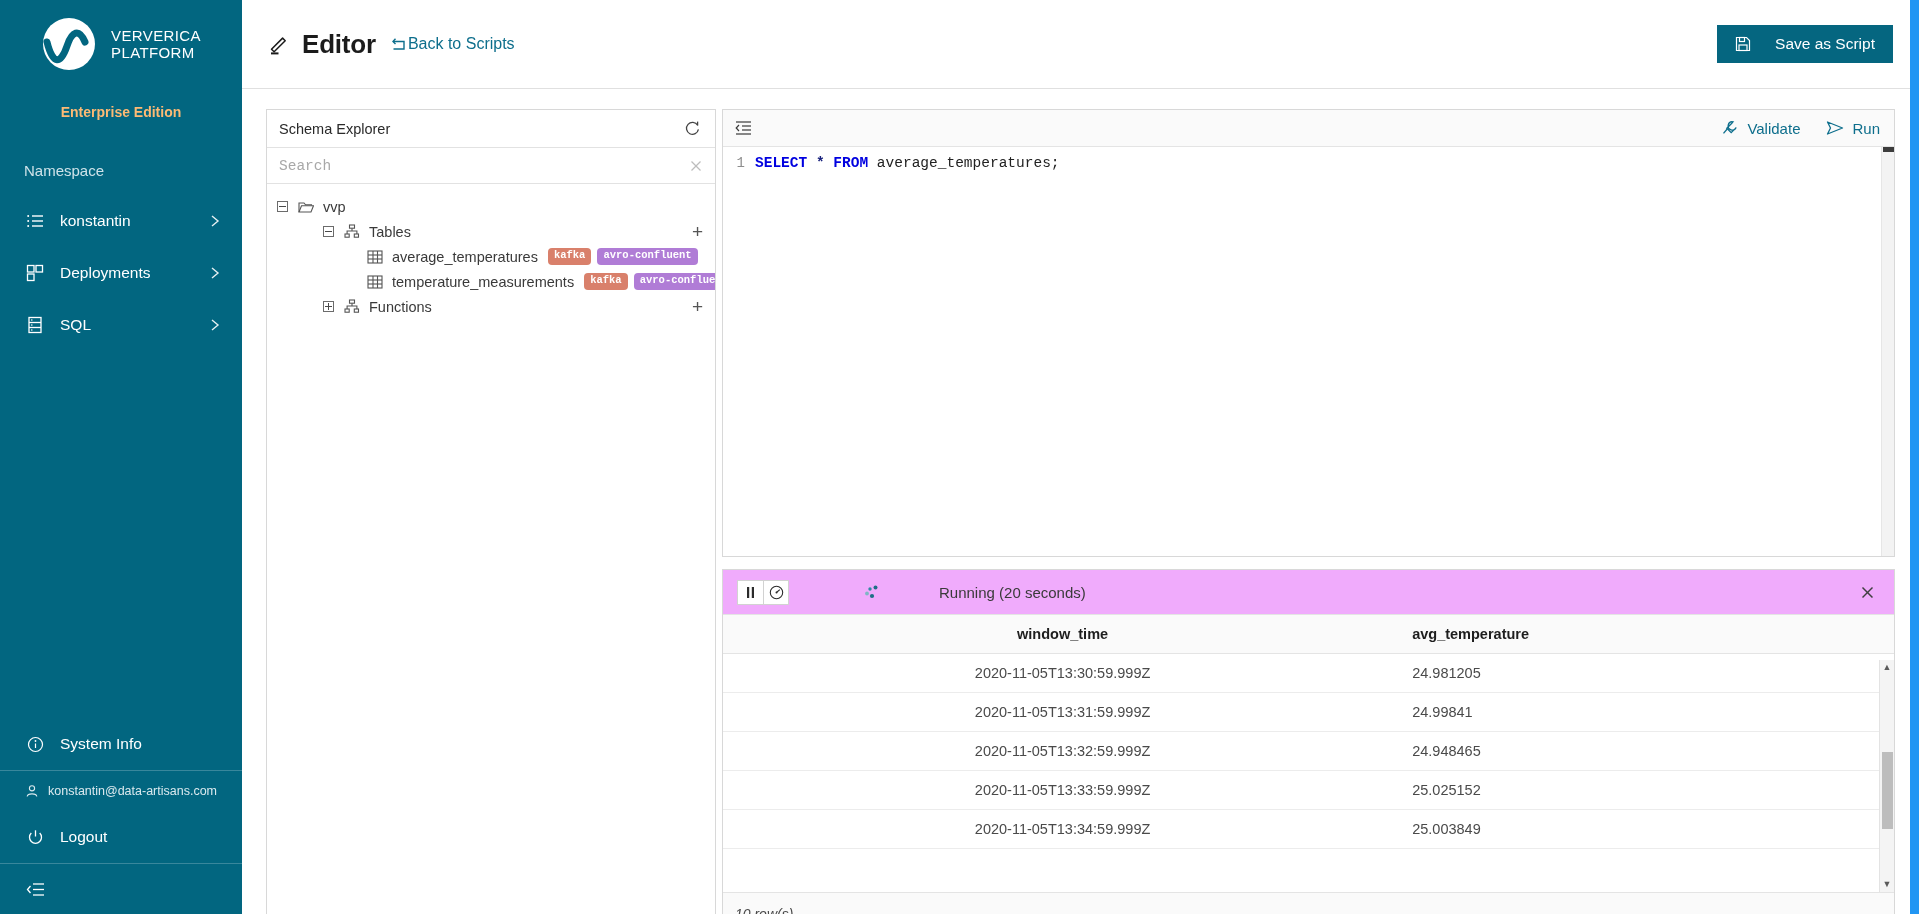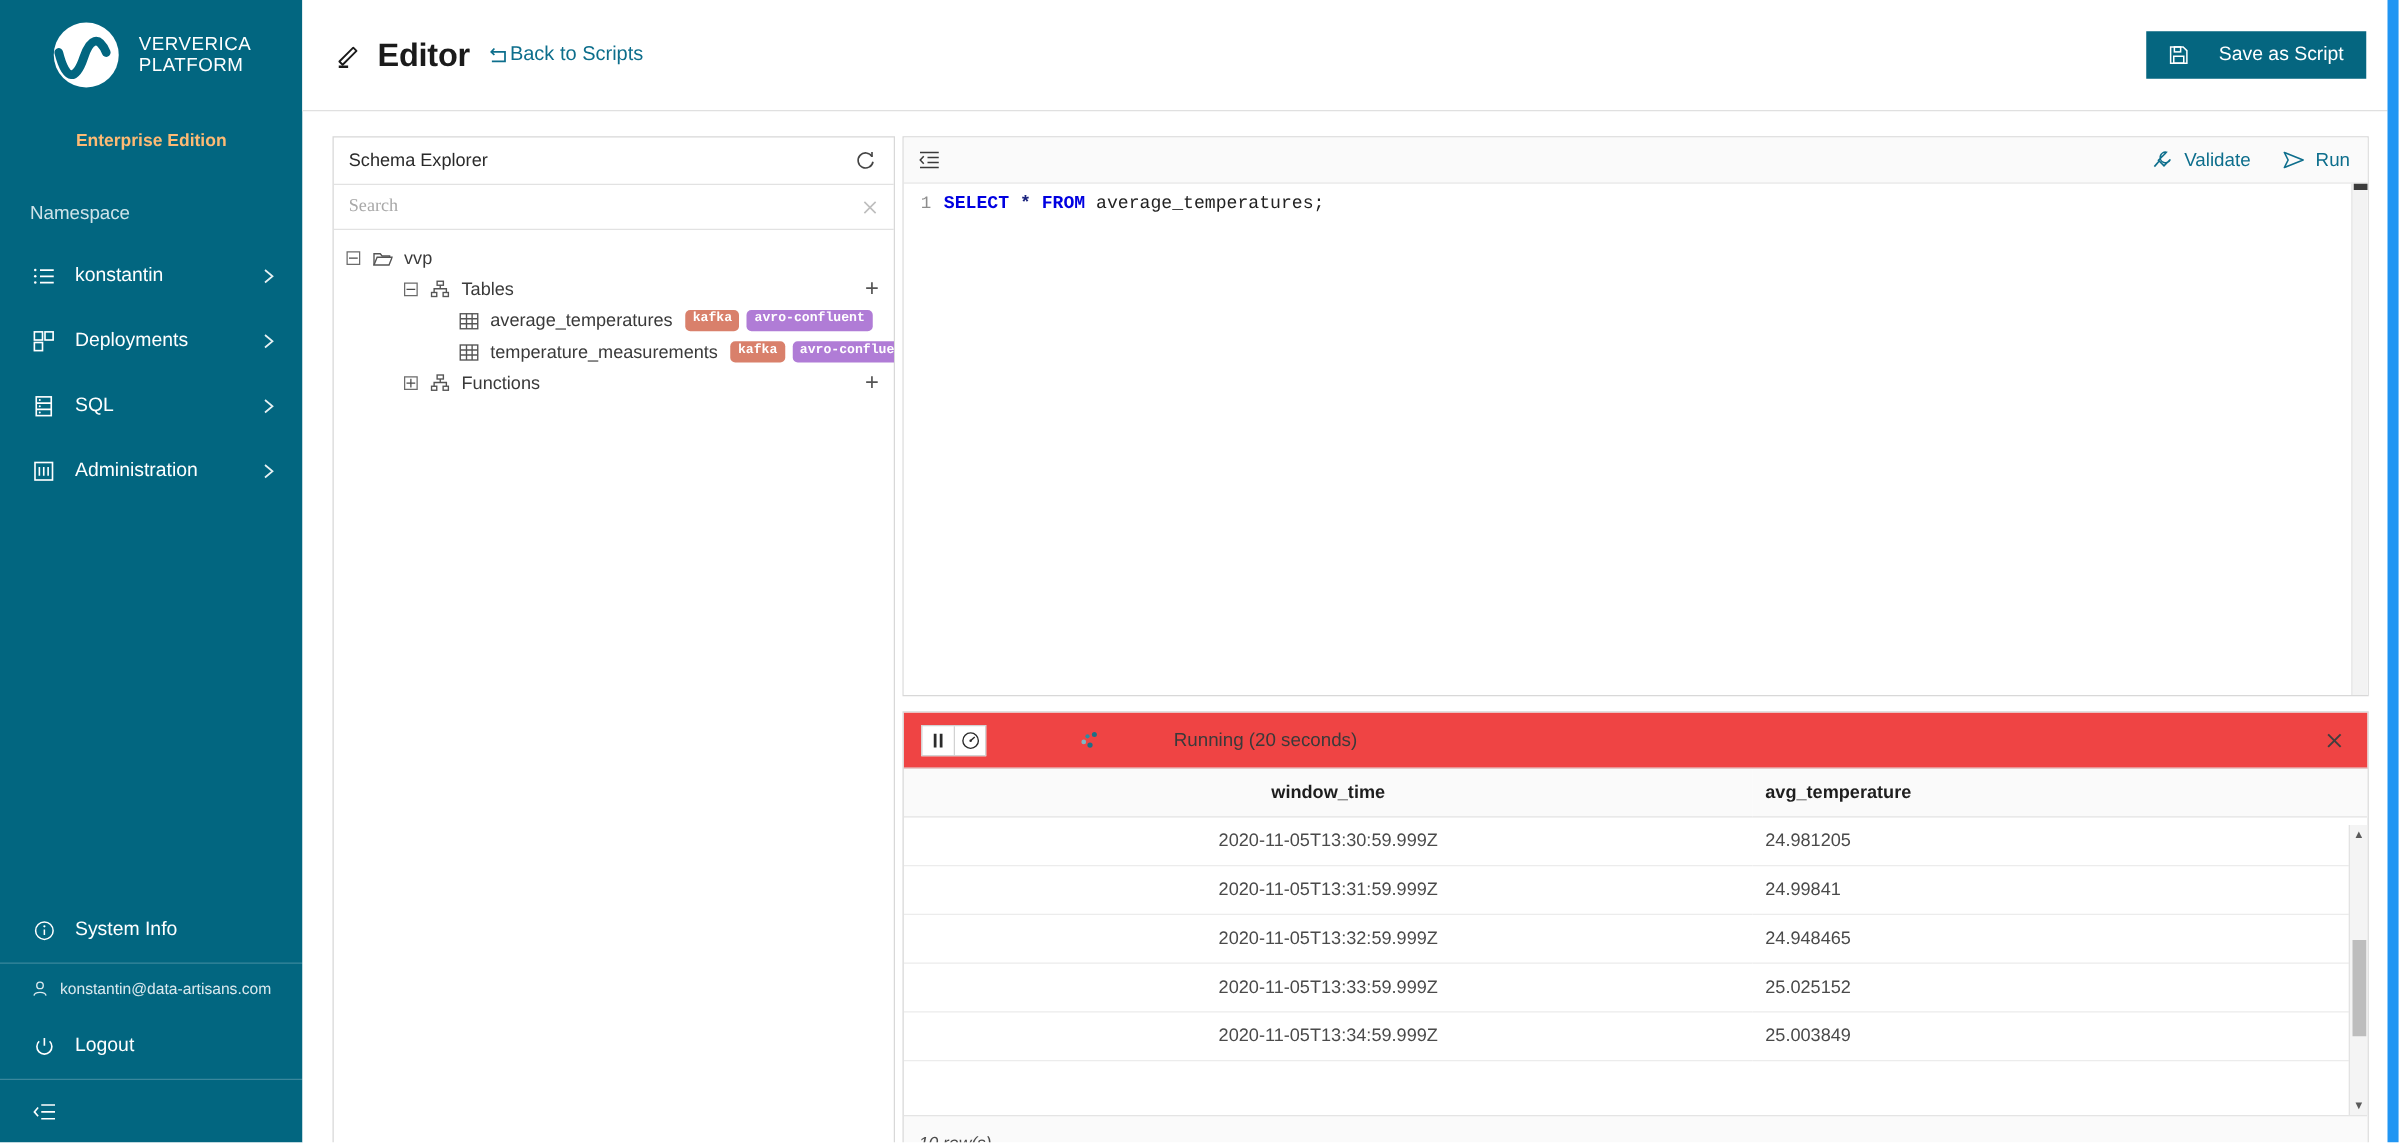--- a/index.html
+++ b/index.html
@@ -104,21 +104,21 @@
   .schema-head .t { flex: 1; }
   .refresh-btn { cursor: pointer; display: flex; align-items: center; color: #444; }
   .schema-search {
     height: 36px; min-height: 36px;
     border-bottom: 1px solid #e2e2e2;
     display: flex; align-items: center;
     padding: 0 12px;
   }
   .schema-search input {
     flex: 1; border: none; outline: none;
-    font-size: 14.5px; font-family: Liberation Serif, serif; color: #333; background: transparent;
+    font-size: 14.5px; font-family: Liberation Mono, monospace; color: #333; background: transparent;
   }
   .schema-search input::placeholder { color: #a8a8a8; }
   .clear-x { color: #bdbdbd; cursor: pointer; display: flex; align-items: center; font-size: 15px; }
 
   .tree { padding: 10px 0 0 0; font-size: 14.5px; color: #3a3a3a; flex: 1; overflow: auto; }
   .tnode {
     display: flex; align-items: center;
     height: 25px; cursor: pointer; padding-right: 12px;
   }
   .toggle {
@@ -188,21 +188,21 @@
 
   
   .results-panel {
     margin-top: 12px;
     border: 1px solid #d8d8d8; background: #fff;
     flex: 1; display: flex; flex-direction: column;
     overflow: hidden; position: relative;
   }
   .results-toolbar {
     height: 45px; min-height: 45px;
-    border-bottom: 1px solid #e4e4e4; background: #ef4444;
+    border-bottom: 1px solid #e4e4e4; background: #f0abfc;
     display: flex; align-items: center; padding: 0 14px 0 14px; gap: 48px;
   }
   .ctrl-group { display: flex; border: 1px solid #d2d2d2; background: #fff; height: 25px; }
   .ctrl-btn {
     width: 25px; height: 23px; display: flex; align-items: center; justify-content: center;
     cursor: pointer; color: #2b2b2b; font-size: 12px;
   }
   .ctrl-btn + .ctrl-btn { border-left: 1px solid #d2d2d2; }
   .spinner-dots { margin-left: 24px; width: 20px; height: 20px; position: relative; }
   .status-text { margin-left: 10px; font-size: 15px; color: #3a3a3a; }
@@ -323,36 +323,20 @@
           </svg>
         </span>
         <span class="nav-label">SQL</span>
         <span class="nav-chev">
           <svg width="10" height="14" viewBox="0 0 10 14" stroke="#fff" stroke-width="1.4" fill="none">
               <polyline points="2,2 8,7 2,12"></polyline>
             </svg>
         </span>
       </div>
 
-      <div class="nav-item">
-        <span class="nav-icon">
-          <svg width="18" height="18" viewBox="0 0 18 18" stroke="#fff" stroke-width="1.3" fill="none">
-            <rect x="2" y="2" width="14" height="14"></rect>
-            <line x1="5.5" y1="5.5" x2="5.5" y2="12.5"></line>
-            <line x1="9" y1="5.5" x2="9" y2="12.5"></line>
-            <line x1="12.5" y1="5.5" x2="12.5" y2="12.5"></line>
-          </svg>
-        </span>
-        <span class="nav-label">Administration</span>
-        <span class="nav-chev">
-          <svg width="10" height="14" viewBox="0 0 10 14" stroke="#fff" stroke-width="1.4" fill="none">
-              <polyline points="2,2 8,7 2,12"></polyline>
-            </svg>
-        </span>
-      </div>
     </nav>
 
     <div class="sidebar-spacer"></div>
 
     <div class="sidebar-bottom">
       <div class="sb-row">
         <span class="nav-icon">
           <svg width="17" height="17" viewBox="0 0 17 17" stroke="#fff" stroke-width="1.2" fill="none">
             <circle cx="8.5" cy="8.5" r="7"></circle>
               <line x1="8.5" y1="7.5" x2="8.5" y2="12"></line>

